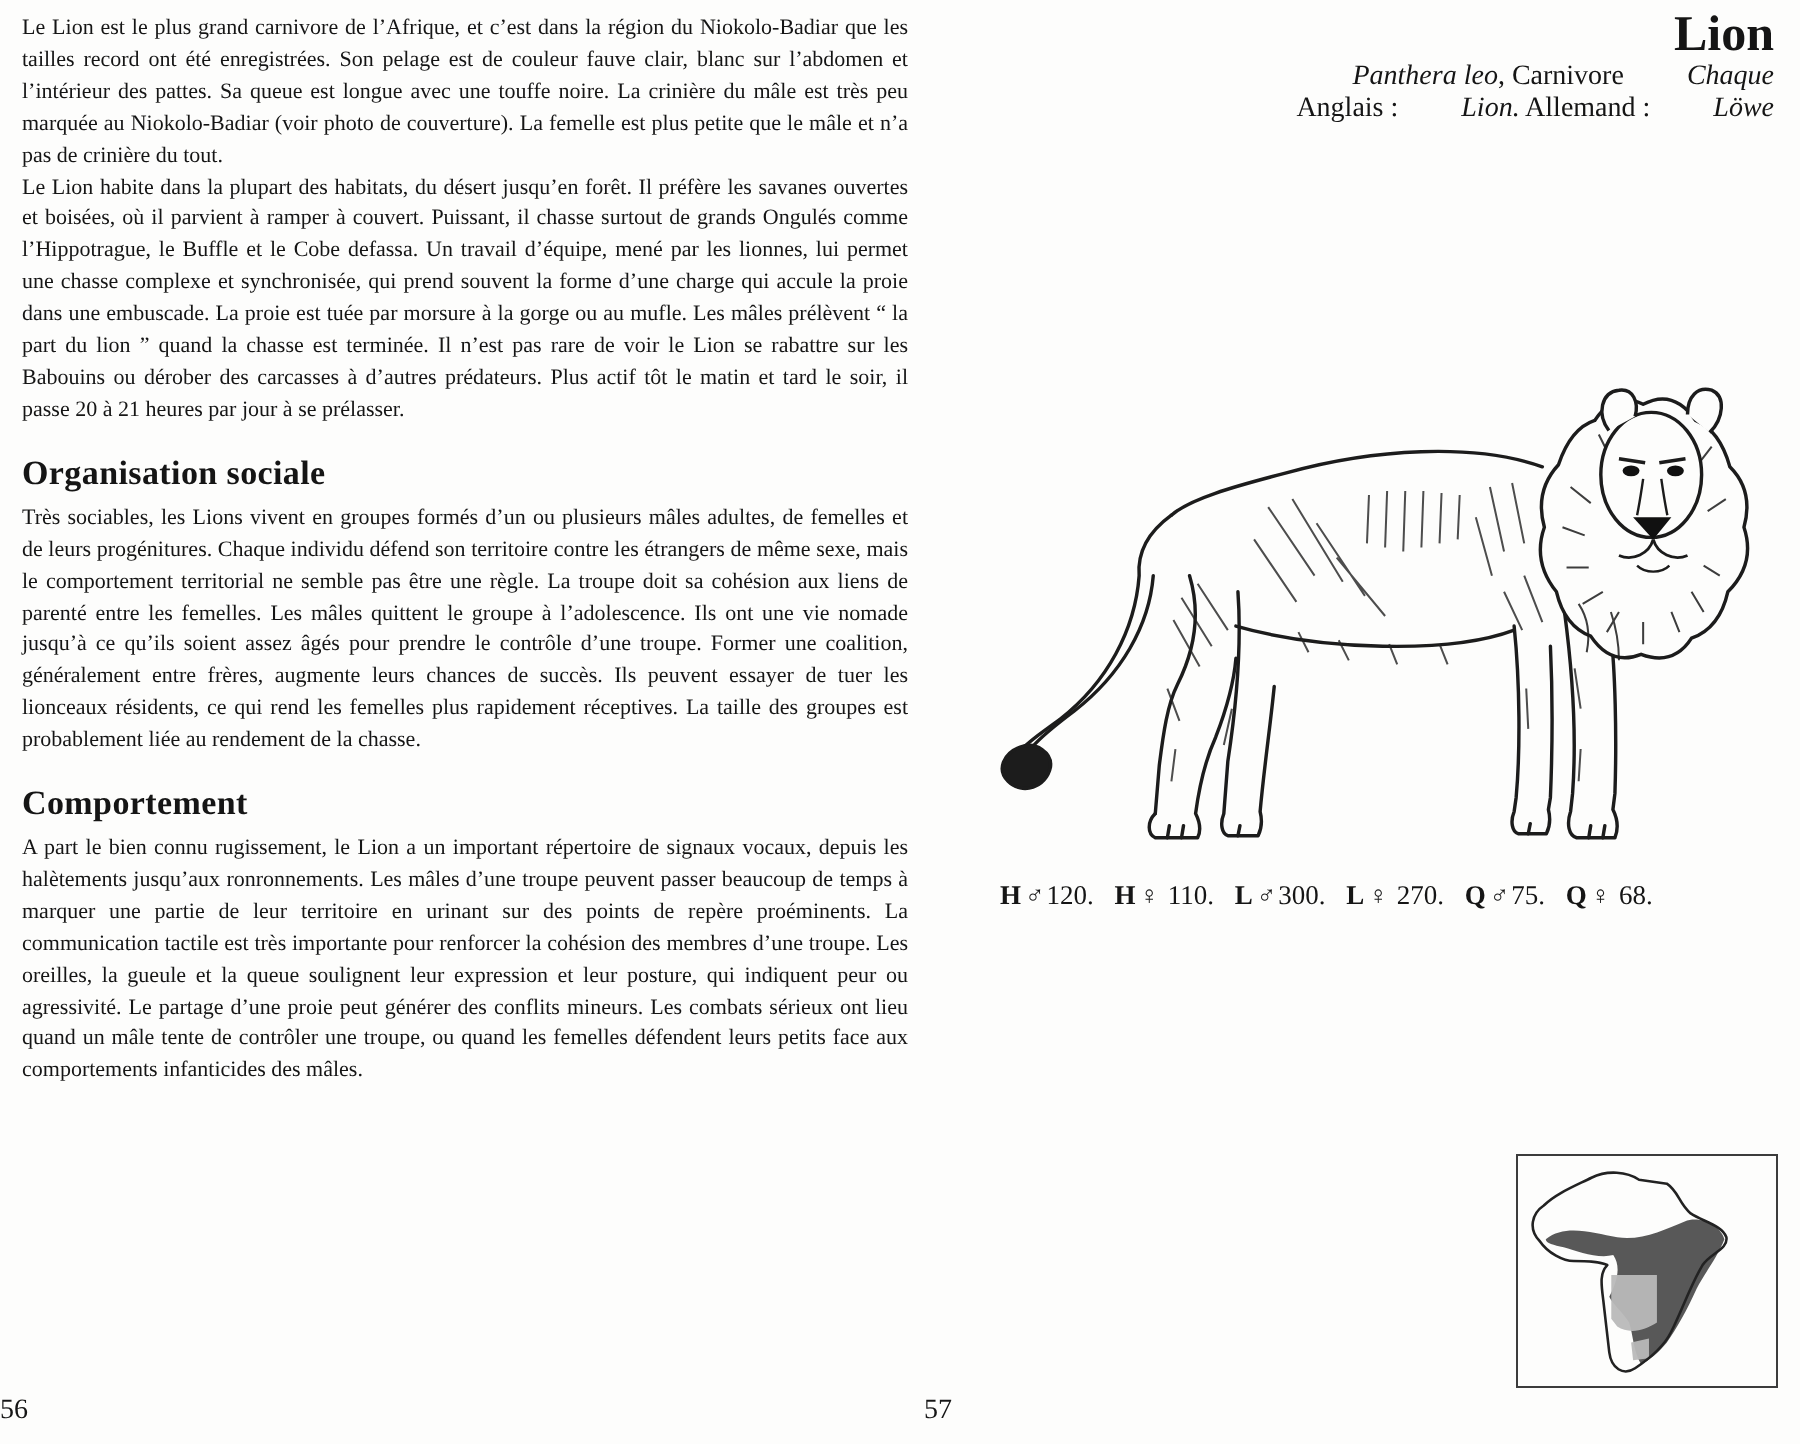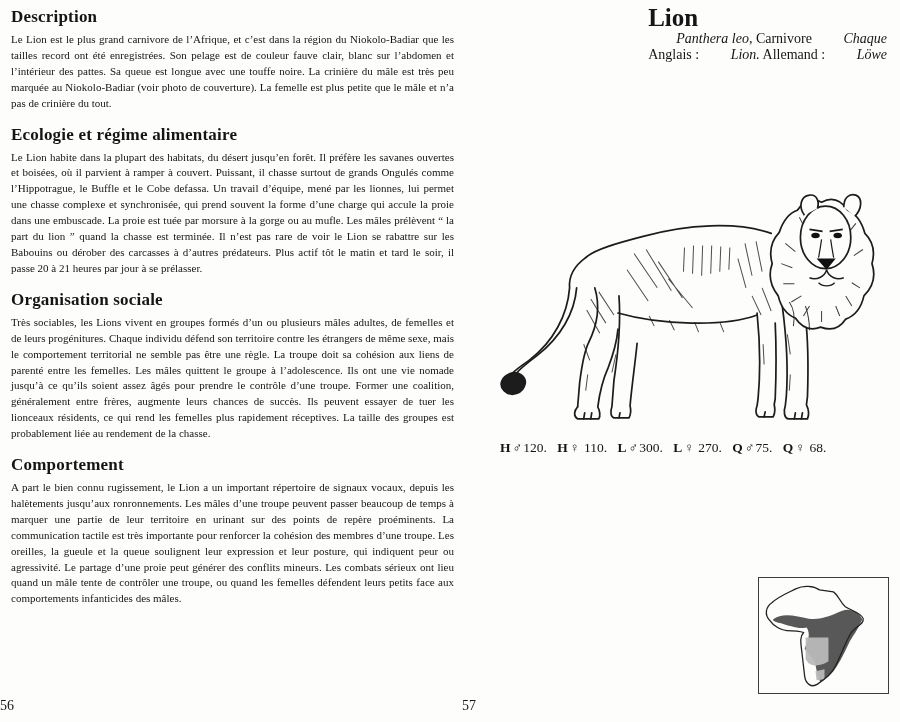--- a/index.html
+++ b/index.html
@@ -20,21 +20,21 @@
   }
   .section:first-child .section-heading { margin-top:0; }
   .section-body {
     font-size:11px; line-height:15.9px; text-align:justify;
   }
   .page-num { position:absolute; font-size:14px; width:440px; top:698px; }
   .page-num.left  { left:0px; }
   .page-num.right { left:462px; }
 
   
-  .right-header { position:absolute; right:13px; top:5px; }
+  .right-header { position:absolute; right:13px; top:5px; text-align:right; }
   .page-title { font-size:25px; font-weight:bold; line-height:26px; }
   .tax-line, .lang-line { font-size:14px; line-height:16px; }
   .it { font-style:italic;margin-left:28px; }
 
   
   .lion-wrap { position:absolute; left:497px; top:183px; width:378px; height:252px; }
 
   
   .measurements { position:absolute; left:500px; top:438px; width:392px; font-size:13.5px; line-height:19px; }
   .m-item { margin-right:7px; white-space:nowrap;font-family:Liberation Serif, serif; }
@@ -46,25 +46,23 @@
     position:absolute; left:758px; top:577px; width:131px; height:117px;
     border:1.2px solid #3c3c3c; background:#fdfdfc;
   }
   .map-box svg { display:block; width:100%; height:100%; }
 </style>
 </head>
 <body>
 
 <div class="left-col">
   <div class="section">
-    <h2 class="section-heading">Description</h2>
     <p class="section-body">Le Lion est le plus grand carnivore de l’Afrique, et c’est dans la région du Niokolo-Badiar que les tailles record ont été enregistrées. Son pelage est de couleur fauve clair, blanc sur l’abdomen et l’intérieur des pattes. Sa queue est longue avec une touffe noire. La crinière du mâle est très peu marquée au Niokolo-Badiar (voir photo de couverture). La femelle est plus petite que le mâle et n’a pas de crinière du tout.</p>
   </div>
   <div class="section">
-    <h2 class="section-heading">Ecologie et régime alimentaire</h2>
     <p class="section-body">Le Lion habite dans la plupart des habitats, du désert jusqu’en forêt. Il préfère les savanes ouvertes et boisées, où il parvient à ramper à couvert. Puissant, il chasse surtout de grands Ongulés comme l’Hippotrague, le Buffle et le Cobe defassa. Un travail d’équipe, mené par les lionnes, lui permet une chasse complexe et synchronisée, qui prend souvent la forme d’une charge qui accule la proie dans une embuscade. La proie est tuée par morsure à la gorge ou au mufle. Les mâles prélèvent “ la part du lion ” quand la chasse est terminée. Il n’est pas rare de voir le Lion se rabattre sur les Babouins ou dérober des carcasses à d’autres prédateurs. Plus actif tôt le matin et tard le soir, il passe 20 à 21 heures par jour à se prélasser.</p>
   </div>
   <div class="section">
     <h2 class="section-heading">Organisation sociale</h2>
     <p class="section-body">Très sociables, les Lions vivent en groupes formés d’un ou plusieurs mâles adultes, de femelles et de leurs progénitures. Chaque individu défend son territoire contre les étrangers de même sexe, mais le comportement territorial ne semble pas être une règle. La troupe doit sa cohésion aux liens de parenté entre les femelles. Les mâles quittent le groupe à l’adolescence. Ils ont une vie nomade jusqu’à ce qu’ils soient assez âgés pour prendre le contrôle d’une troupe. Former une coalition, généralement entre frères, augmente leurs chances de succès. Ils peuvent essayer de tuer les lionceaux résidents, ce qui rend les femelles plus rapidement réceptives. La taille des groupes est probablement liée au rendement de la chasse.</p>
   </div>
   <div class="section">
     <h2 class="section-heading">Comportement</h2>
     <p class="section-body">A part le bien connu rugissement, le Lion a un important répertoire de signaux vocaux, depuis les halètements jusqu’aux ronronnements. Les mâles d’une troupe peuvent passer beaucoup de temps à marquer une partie de leur territoire en urinant sur des points de repère proéminents. La communication tactile est très importante pour renforcer la cohésion des membres d’une troupe. Les oreilles, la gueule et la queue soulignent leur expression et leur posture, qui indiquent peur ou agressivité. Le partage d’une proie peut générer des conflits mineurs. Les combats sérieux ont lieu quand un mâle tente de contrôler une troupe, ou quand les femelles défendent leurs petits face aux comportements infanticides des mâles.</p>
   </div>

